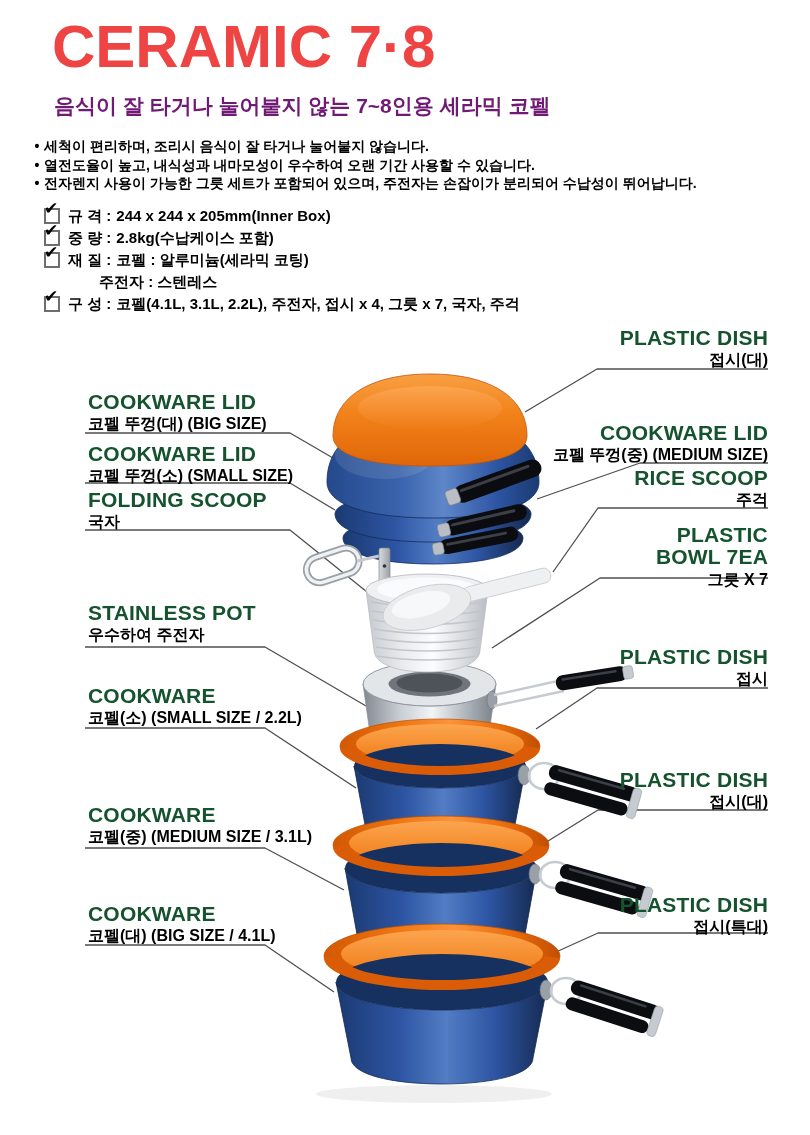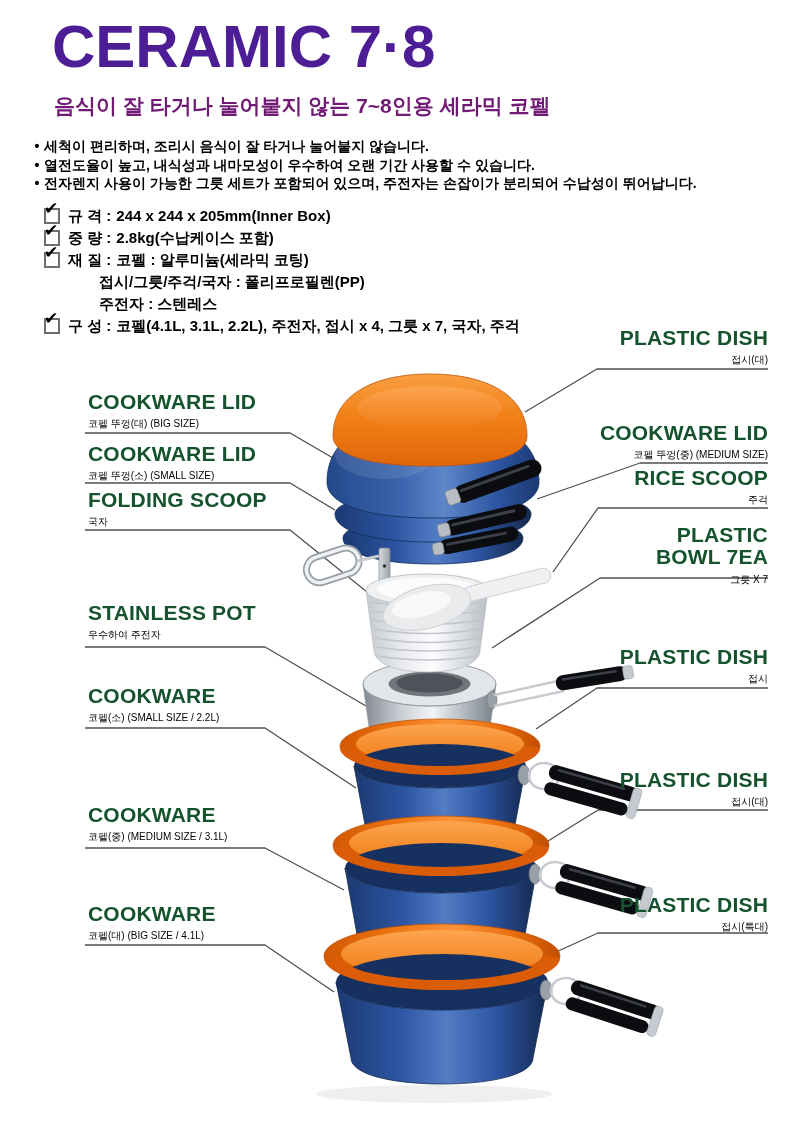--- a/index.html
+++ b/index.html
@@ -6,21 +6,21 @@
   body{
     width:810px;height:1135px;position:relative;overflow:hidden;
     background:#ffffff;
     font-family:"Liberation Sans","DejaVu Sans",sans-serif;
     -webkit-font-smoothing:antialiased;
   }
   .abs{position:absolute;}
   
   .title{
     left:52px;top:12px;
-    font-size:60px;font-weight:bold;color:#4c1d95;
+    font-size:60px;font-weight:bold;color:#ef4444;
     letter-spacing:0px;white-space:nowrap;
   }
   .subtitle{
     left:54px;top:92px;
     font-size:21px;font-weight:bold;color:#701a75;white-space:nowrap;
   }
   
   .bullets{left:30px;top:137px;font-size:14px;font-weight:bold;color:#000;line-height:18.5px;}
   .bullet-row{display:flex;}
   .bullet-dot{width:14px;flex:none;text-align:center;}
@@ -28,21 +28,21 @@
   .specs{left:44px;top:205px;font-size:15px;font-weight:bold;color:#000;line-height:22px;}
   .spec-row{display:flex;align-items:flex-start;height:22px;}
   .chk{display:inline-block;width:12px;height:12px;border:2px solid #6e6e6e;position:relative;margin:3px 8px 0 0;flex:none;}
   .chk .mark{position:absolute;left:-2px;top:-10px;font-size:17px;line-height:1;color:#000;font-weight:bold;}
   .spec-label{margin-right:5px;white-space:nowrap;}
   .spec-value{white-space:nowrap;text-align:center;}
   .spec-extra{margin-left:55px;height:22px;white-space:nowrap;}
   
   .lab{position:absolute;z-index:2;}
   .lab .en{font-size:21px;line-height:21px;font-weight:bold;color:#14532d;letter-spacing:0.2px;white-space:nowrap;}
-  .lab .ko{font-size:10px;line-height:17px;font-weight:normal;color:#000;margin-top:3px;white-space:nowrap;}
+  .lab .ko{font-size:16px;line-height:17px;font-weight:bold;color:#000;margin-top:3px;white-space:nowrap;}
   .lab.right{text-align:right;}
   .lab .en.narrow{white-space:normal;width:158px;margin-left:auto;line-height:22px;}
   svg.scene{position:absolute;left:0;top:0;z-index:1;}
 </style>
 </head>
 <body>
 
 <div class="abs title">CERAMIC 7·8</div>
 <div class="abs subtitle">음식이 잘 타거나 눌어붙지 않는 7~8인용 세라믹 코펠</div>
 
@@ -76,21 +76,20 @@
     <span class="spec-label">중 량 :</span>
     <span class="spec-value">2.8kg(수납케이스 포함)</span>
   </div>
   <div class="spec-row">
     <span class="chk">
         <span class="mark">✔</span>
       </span>
     <span class="spec-label">재 질 :</span>
     <span class="spec-value">코펠 : 알루미늄(세라믹 코팅)</span>
   </div>
-  <div class="spec-extra">접시/그릇/주걱/국자 : 폴리프로필렌(PP)</div>
   <div class="spec-extra">주전자 : 스텐레스</div>
   <div class="spec-row">
     <span class="chk">
         <span class="mark">✔</span>
       </span>
     <span class="spec-label">구 성 :</span>
     <span class="spec-value">코펠(4.1L, 3.1L, 2.2L), 주전자, 접시 x 4, 그릇 x 7, 국자, 주걱</span>
   </div>
 </div>
 

